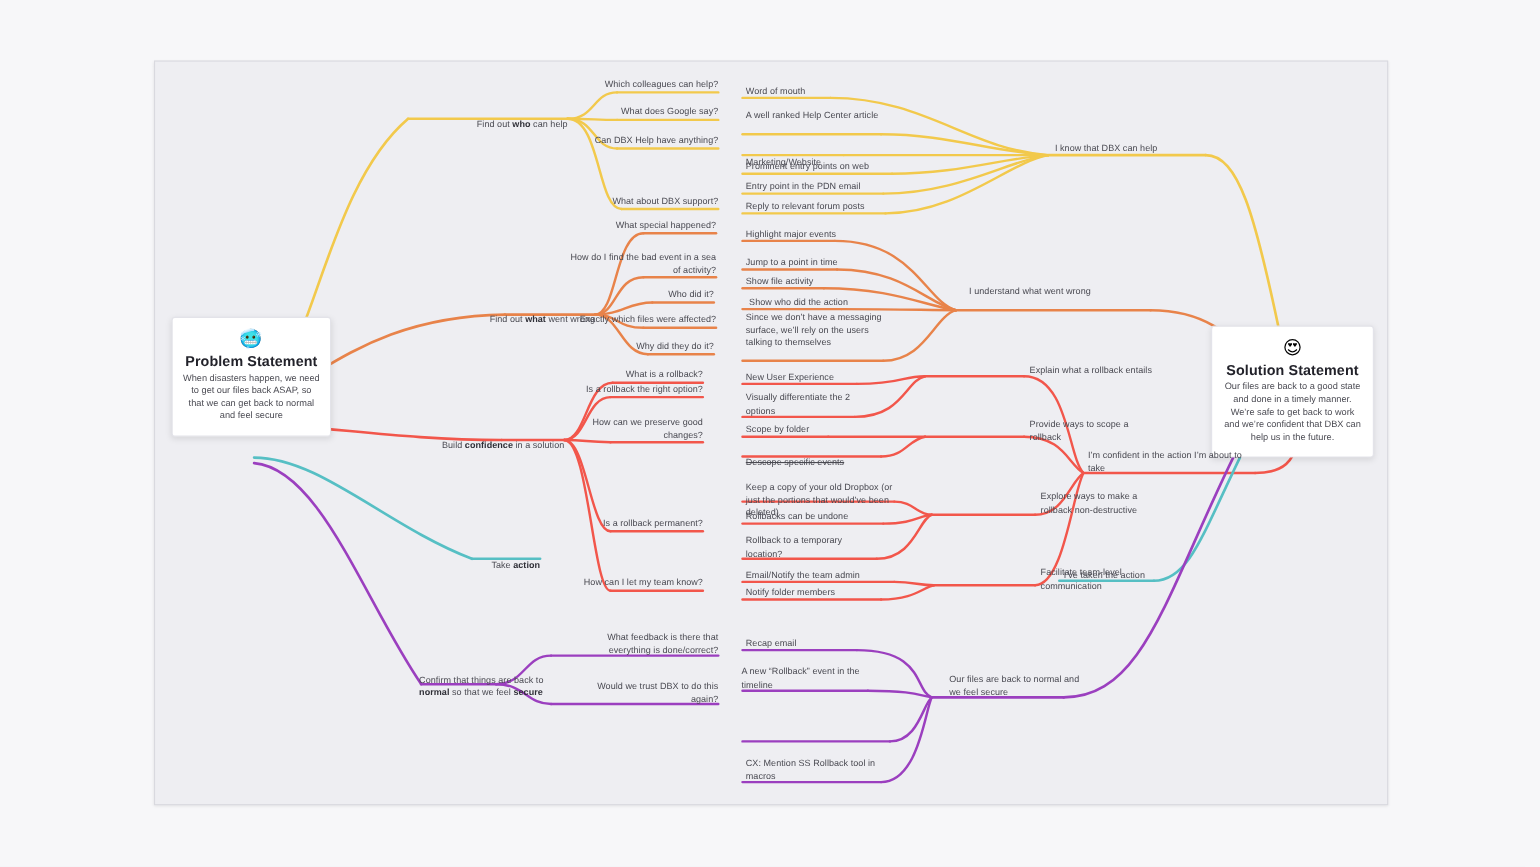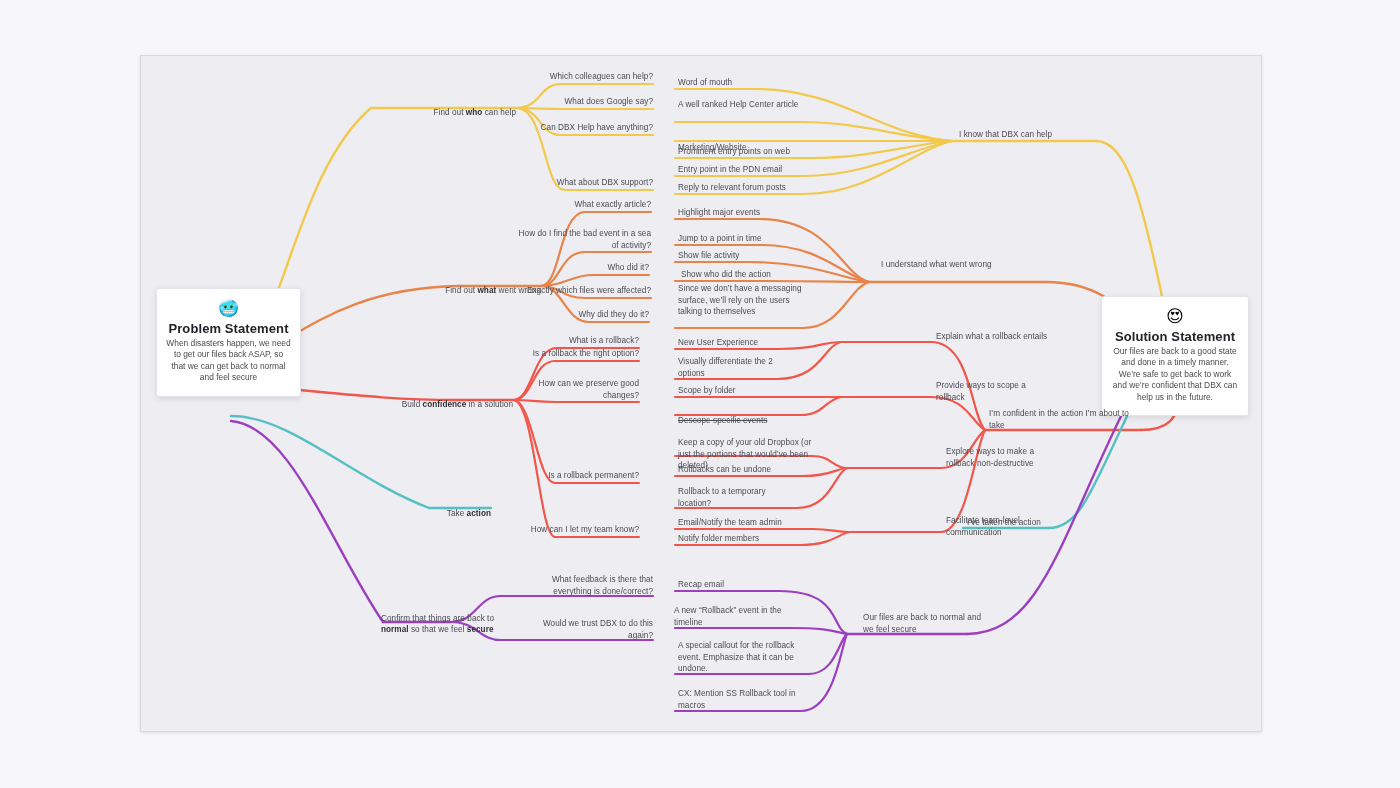--- a/index.html
+++ b/index.html
@@ -222,21 +222,21 @@
   <div class="node left" style="left:537px;top:90px;width:160px;">Prominent entry points on web</div>
   <div class="node left" style="left:537px;top:108px;width:160px;">Entry point in the PDN email</div>
   <div class="node left" style="left:537px;top:126px;width:160px;">Reply to relevant forum posts</div>
 
   <div class="node left" style="left:818px;top:73px;width:160px;">I know that DBX can help</div>
 
   <div class="node right" style="left:275px;top:217px;width:125px;">
     <span>Find out </span><b>what</b><span> went wrong</span>
   </div>
 
-  <div class="node right" style="left:390px;top:143px;width:120px;">What exactly article?</div>
+  <div class="node right" style="left:390px;top:143px;width:120px;">What special happened?</div>
   <div class="node right" style="left:370px;top:172px;width:140px;">How do I find the bad event in a sea of activity?</div>
   <div class="node right" style="left:388px;top:206px;width:120px;">Who did it?</div>
   <div class="node right" style="left:370px;top:229px;width:140px;">Exactly which files were affected?</div>
   <div class="node right" style="left:388px;top:253px;width:120px;">Why did they do it?</div>
 
   <div class="node left" style="left:537px;top:151px;width:150px;">Highlight major events</div>
   <div class="node left" style="left:537px;top:177px;width:150px;">Jump to a point in time</div>
   <div class="node left" style="left:537px;top:194px;width:150px;">Show file activity</div>
   <div class="node left" style="left:540px;top:213px;width:150px;">Show who did the action</div>
   <div class="node left" style="left:537px;top:227px;width:128px;">Since we don’t have a messaging surface, we’ll rely on the users talking to themselves</div>
@@ -279,18 +279,17 @@
 
   <div class="node left" style="left:240px;top:545px;width:124px;">
     <span>Confirm that things are back to </span><b>normal</b><span> so that we feel </span><b>secure</b>
   </div>
 
   <div class="node right" style="left:382px;top:518px;width:130px;">What feedback is there that everything is done/correct?</div>
   <div class="node right" style="left:382px;top:562px;width:130px;">Would we trust DBX to do this again?</div>
 
   <div class="node left" style="left:537px;top:523px;width:150px;">Recap email</div>
   <div class="node left" style="left:533px;top:549px;width:120px;">A new “Rollback” event in the timeline</div>
-  <div class="node left" style="left:537px;top:584px;width:140px;">A special callout for the rollback event. Emphasize that it can be undone.</div>
   <div class="node left" style="left:537px;top:632px;width:130px;">CX: Mention SS Rollback tool in macros</div>
 
   <div class="node left" style="left:722px;top:556px;width:130px;">Our files are back to normal and we feel secure</div>
 
 </div>
 
 </body></html>

